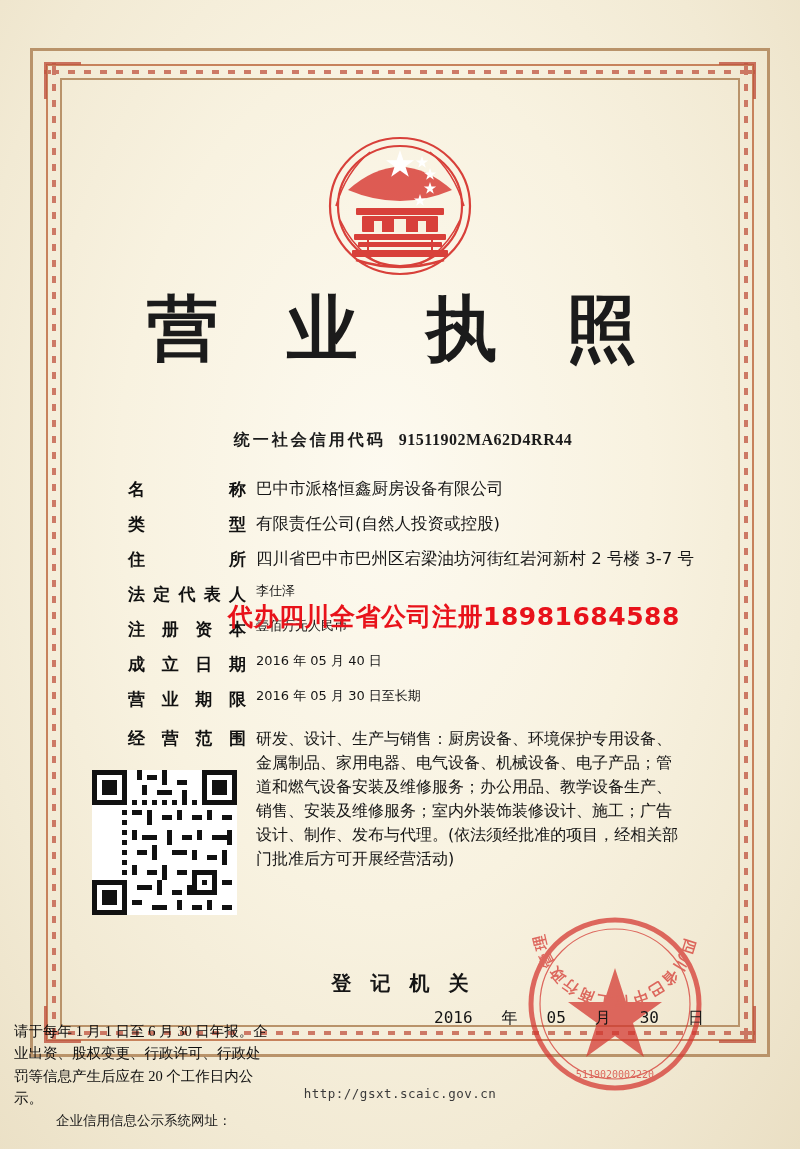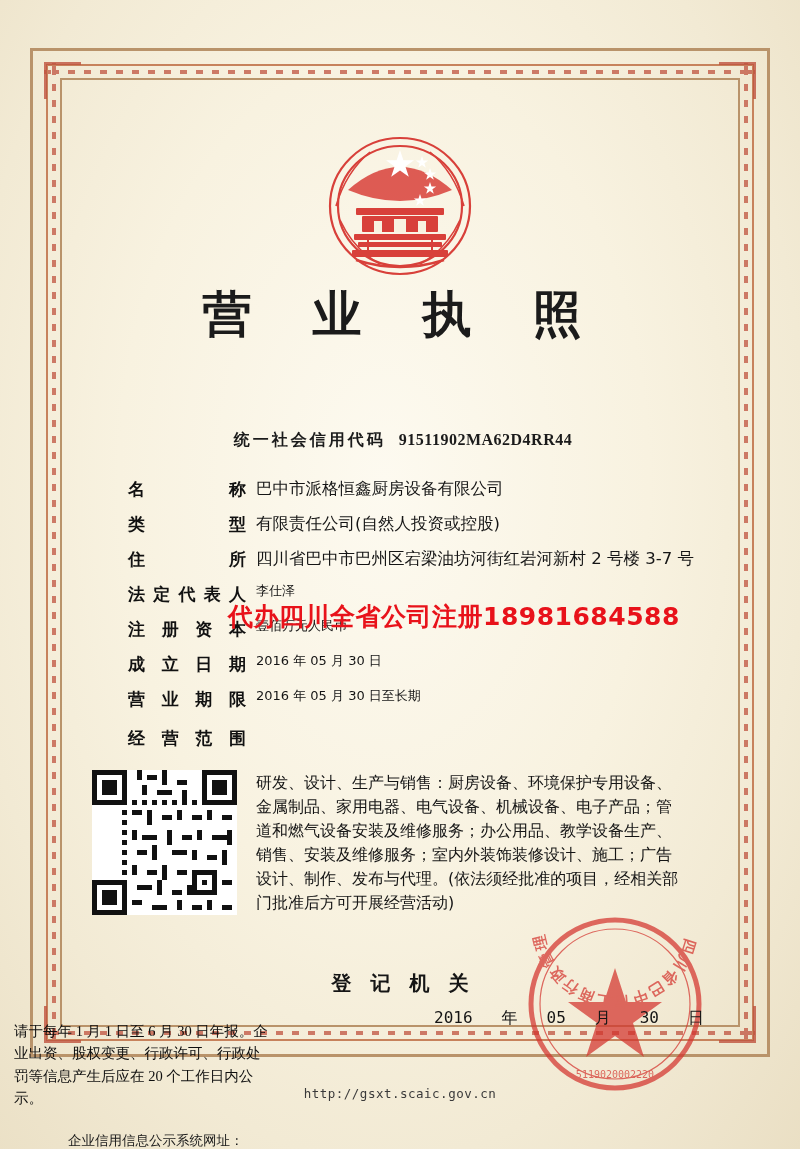--- a/index.html
+++ b/index.html
@@ -81,21 +81,21 @@
   .emblem svg { display: block; }
 
   
   .title {
     position: absolute;
     top: 282px;
     left: 0; right: 16px;
     text-align: center;
     font-family: "DejaVu Sans", sans-serif;
     font-weight: bold;
-    font-size: 49px;
+    font-size: 71px;
     letter-spacing: 22px;
     text-indent: 22px;
     color: #1b1b1b;
   }
   .subtitle {
     position: absolute;
     top: 380px;
     left: 0; right: 0;
     text-align: center;
     font-family: "DejaVu Sans", sans-serif;
@@ -148,21 +148,20 @@
     font-size: 16.5px;
     color: #151515;
     line-height: 1.28;
     padding-left: 10px;
   }
   .row.small .val { font-size: 13px; }
   .row.scope .val {
     font-size: 16px;
     line-height: 1.5;
     max-width: 430px;
-    margin-top: 44px;
   }
   .row.scope { margin-top: 16px; }
 
   
   .qr {
     position: absolute;
     left: 92px;
     top: 770px;
     width: 145px;
     height: 145px;
@@ -227,26 +226,25 @@
     left: 0; right: 0;
     top: 1086px;
     text-align: center;
     font-family: "DejaVu Sans Mono", monospace;
     font-size: 12.5px;
     color: #3a3a3a;
     letter-spacing: .5px;
   }
   .footer-left {
     position: absolute;
-    left: 68px;
+    left: 56px;
     top: 1112px;
     font-family: Liberation Sans, sans-serif;
     font-size: 13.5px;
     color: #1a1a1a;
-    margin-top: 20px;
   }
   .footer-right {
     position: absolute;
     right: 42px;
     top: 1112px;
     font-family: "DejaVu Sans", sans-serif;
     font-size: 13.5px;
     color: #1a1a1a;
   }
 
@@ -367,21 +365,21 @@
         </div>
       <div class="val">壹佰万元人民币</div>
     </div>
     <div class="row small">
       <div class="key">
           <span>成</span>
           <span>立</span>
           <span>日</span>
           <span>期</span>
         </div>
-      <div class="val">2016 年 05 月 30 日</div>
+      <div class="val">2016 年 05 月 40 日</div>
     </div>
     <div class="row small">
       <div class="key">
           <span>营</span>
           <span>业</span>
           <span>期</span>
           <span>限</span>
         </div>
       <div class="val">2016 年 05 月 30 日至长期</div>
     </div>

